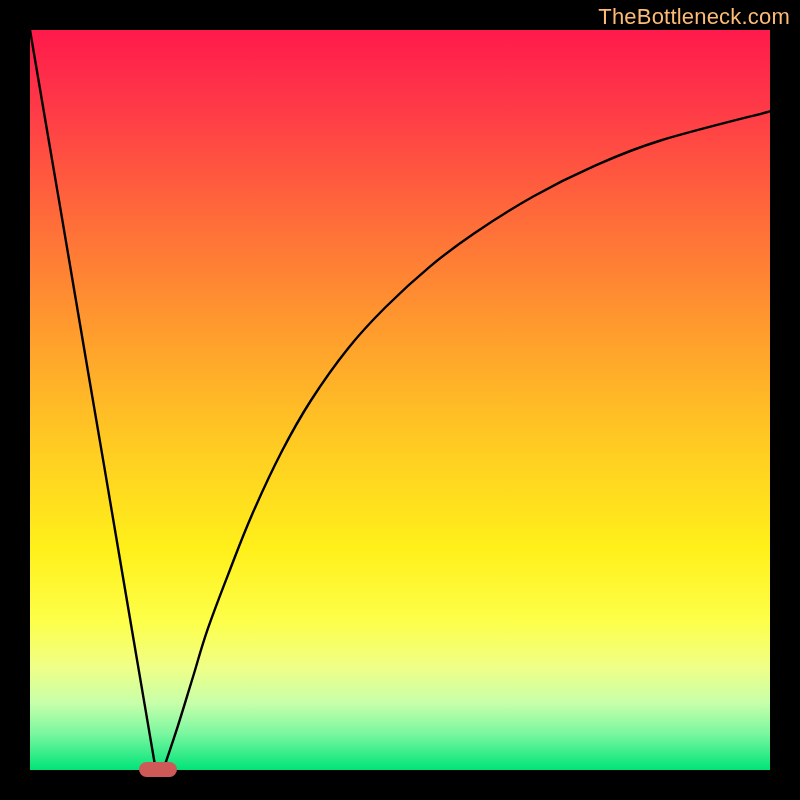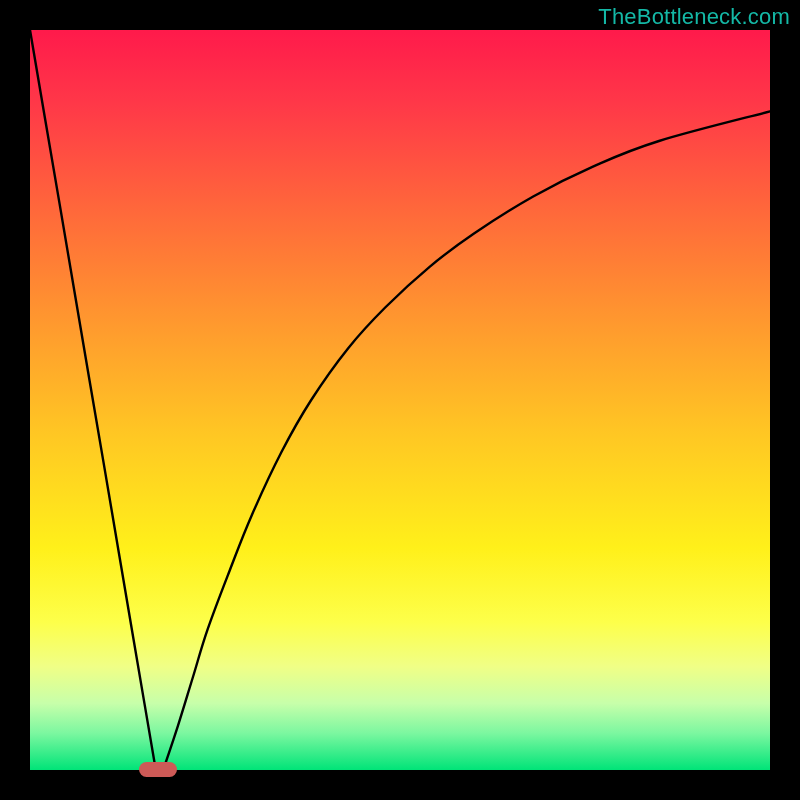--- a/index.html
+++ b/index.html
@@ -35,21 +35,21 @@
       #f0ff86 86%,
       #c7ffaa 91%,
       #7cf7a0 95%,
       #00e478 100%
     );
   }
   .watermark {
     position: absolute;
     top: 4px;
     right: 10px;
-    color: #14b8a6;
+    color: #fdba74;
     font-size: 22px;
     font-weight: 500;
     letter-spacing: 0.2px;
     user-select: none;
   }
   svg.curves {
     position: absolute;
     left: 0;
     top: 0;
     width: 740px;

